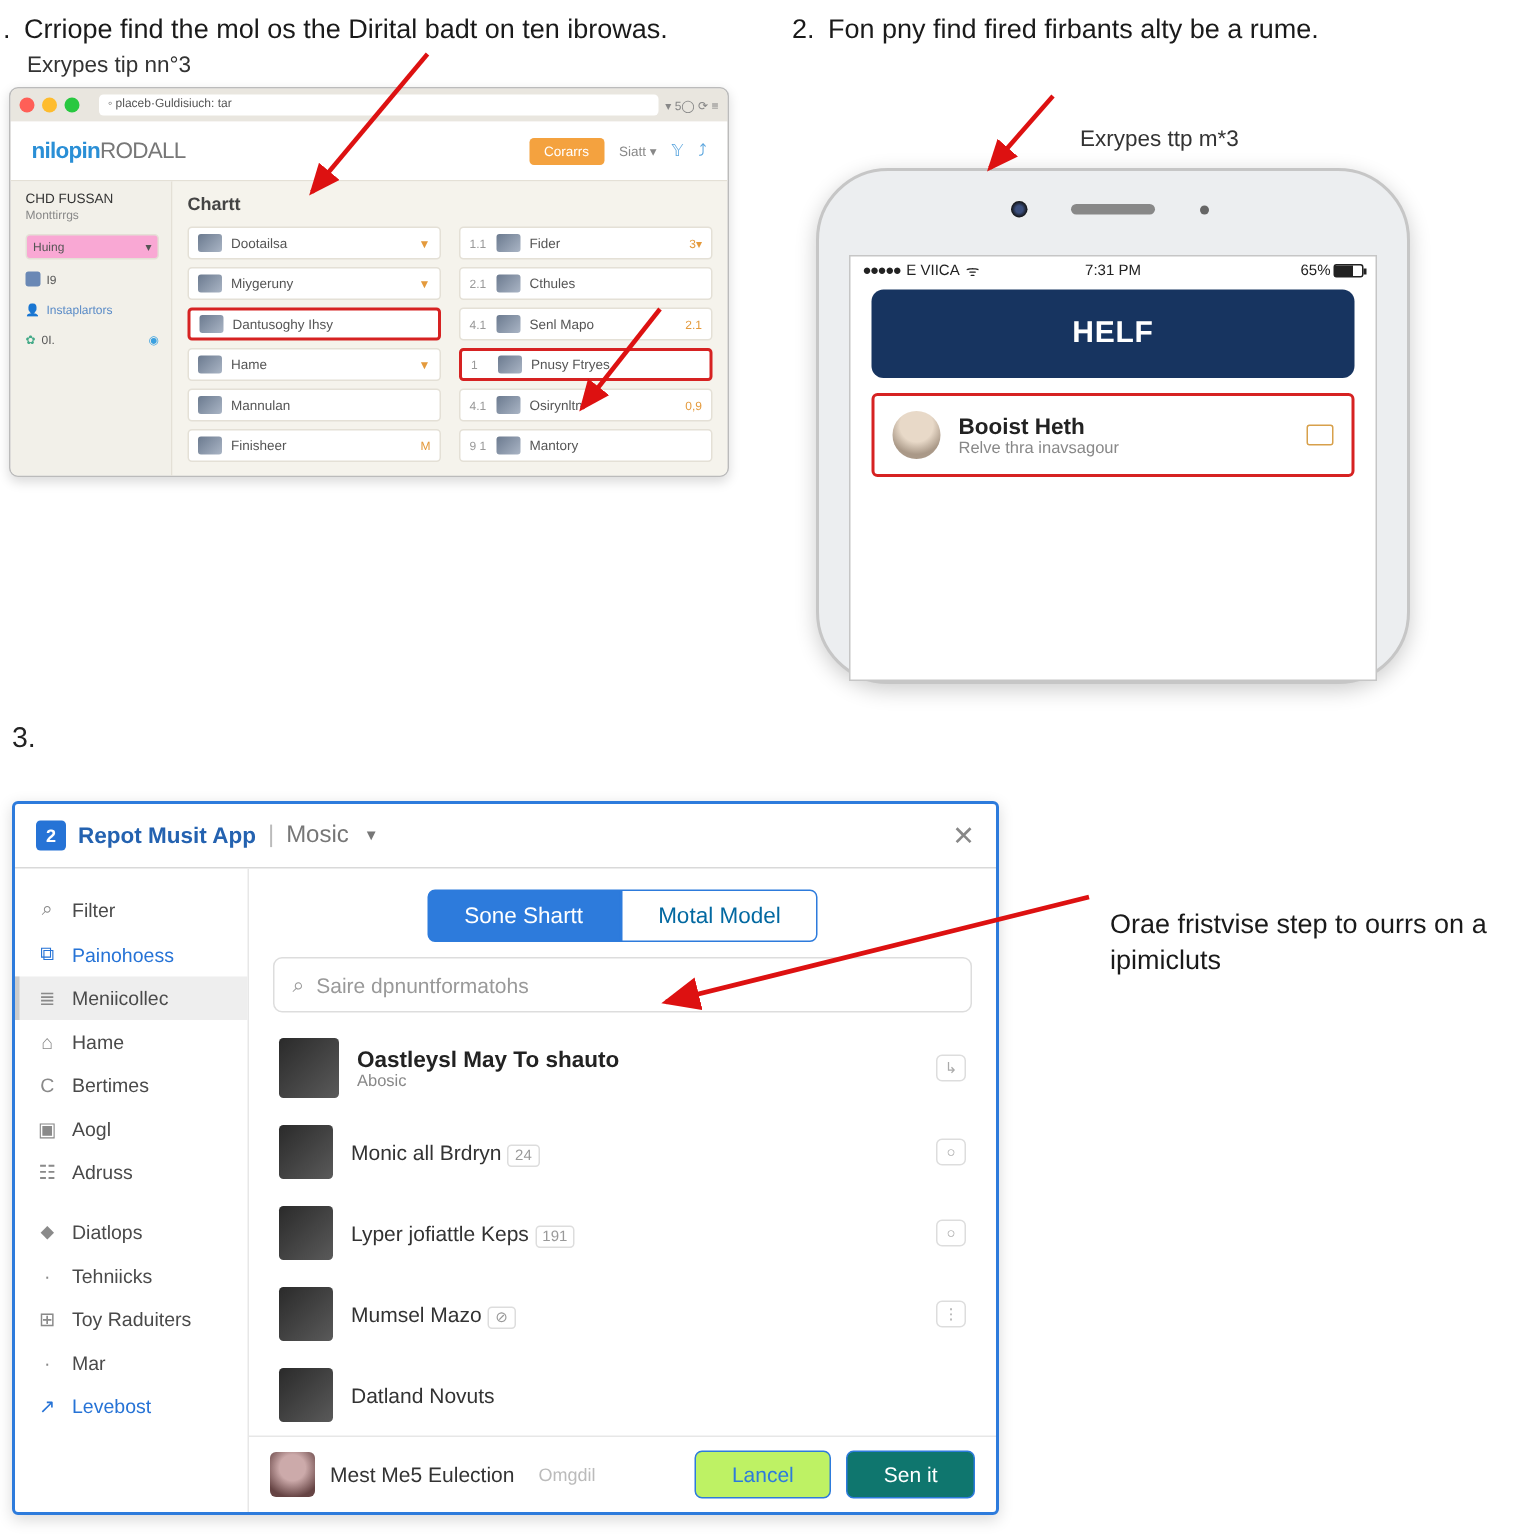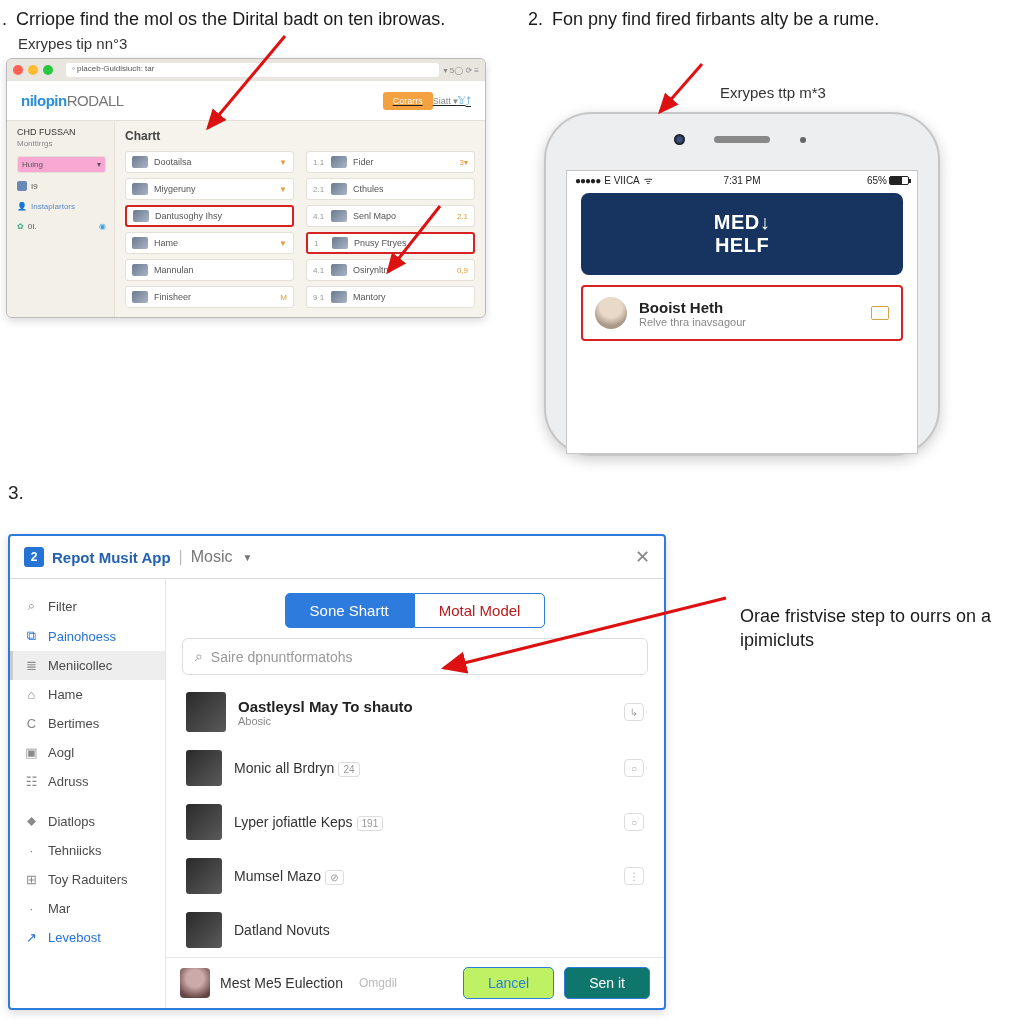--- a/index.html
+++ b/index.html
@@ -25,21 +25,21 @@
   }
   #p1-titlebar { height: 22px; background: #e9e6df; display:flex; align-items:center; padding:0 6px; gap:5px;}
   .mac-dot { width:10px;height:10px;border-radius:50%; }
   .mac-red{background:#ff5f57;} .mac-amb{background:#febc2e;} .mac-grn{background:#28c840;}
   #p1-url { flex:1; margin-left:8px; background:#fff; height:14px; border-radius:3px;
             font-size:8px; padding:1px 6px; color:#555;}
   #p1-tbright{ font-size:8px; color:#888; }
   #p1-header { height:40px; background:#fff; display:flex; align-items:center; padding:0 14px; border-bottom:1px solid #e4e0d6;}
   #p1-logo { font-size:15px; letter-spacing:-0.5px; }
   #p1-logo .la{color:#2a8fd6;font-weight:600;} #p1-logo .lb{color:#777;font-weight:500;}
-  #p1-header-right{ margin-left:auto; display:flex; align-items:center; text-decoration:underline;}
+  #p1-header-right{ margin-left:auto; display:flex; align-items:center; gap:10px;}
   #p1-btn-orange{background:#f4a23f;color:#fff;font-size:9px;padding:4px 10px;border-radius:3px;}
   #p1-siatt{font-size:9px;color:#888;}
   #p1-twi{color:#5aa5de;font-size:11px;}
   #p1-body{display:flex; height:198px;}
   #p1-side{width:108px;padding:6px 8px 0 10px;background:#f2f0e9;font-size:8px;color:#555;border-right:1px solid #e4e0d6;}
   #p1-side .sh{font-size:9px;color:#333;margin-bottom:2px;}
   #p1-side .sm{font-size:8px;color:#888;margin-bottom:8px;}
   #p1-side .srow{display:flex;align-items:center;gap:4px;margin:5px 0;background:#f9a8d4;border:1px solid #e4e0d6;padding:3px 4px;border-radius:3px;}
   #p1-side .srow.nb{background:none;border:none;padding:3px 0;}
   #p1-side .sq{width:10px;height:10px;background:#6a88b5;border-radius:2px;}
@@ -108,21 +108,21 @@
   .sidei{display:flex;align-items:center;gap:9px;padding:7px 14px;font-size:13px;color:#4a4a4a;}
   .sidei.link{color:#2673d6;}
   .sidei.sel{background:#eee;border-left:3px solid #ccc;padding-left:11px;}
   .sidei .ic{width:15px;color:#8a8a8a;font-size:13px;text-align:center;}
   .sidei.link .ic{color:#2673d6;}
   .sidespacer{height:10px;}
   #dlg-main{flex:1;display:flex;flex-direction:column;}
   #tabs{display:flex;justify-content:center;padding:14px 0 10px;}
   .tabbtn{font-size:15px;padding:8px 24px;border:1px solid #2d7bdc;}
   .tabbtn.a{background:#2d7bdc;color:#fff;border-radius:5px 0 0 5px;}
-  .tabbtn.b{background:#fff;color:#b91c1c;border-radius:0 5px 5px 0;}
+  .tabbtn.b{background:#fff;color:#0369a1;border-radius:0 5px 5px 0;}
   #searchwrap{margin:0 16px 8px;}
   #searchbox{border:1px solid #ddd;border-radius:6px;padding:9px 12px;display:flex;align-items:center;gap:8px;color:#999;}
   #searchbox .mg{font-size:14px;}
   #searchbox .pl{font-size:14px;}
   #results{flex:1;overflow:hidden;padding:0 6px;}
   .res{display:flex;align-items:center;gap:12px;padding:9px 14px;}
   .res .th{width:36px;height:36px;background:#333;border-radius:3px;
            background:linear-gradient(135deg,#2a2a2a,#5a5a5a);}
   .res.big .th{width:40px;height:40px;}
   .res .ttl{font-size:15px;font-weight:700;color:#222;}
@@ -303,21 +303,20 @@
         <span style="margin-left:4px">ᯤ</span>
         <span class="ctr">7:31 PM</span>
         <span class="rt">
           <span>65%</span>
           <span class="batt">
               <i></i>
             </span>
         </span>
       </div>
       <div id="banner">
-        <div class="t">MED↓</div>
         <div class="t">HELF</div>
       </div>
       <div id="cardrow">
         <div class="av"></div>
         <div>
           <div class="nm">Booist Heth</div>
           <div class="sub">Relve thra inavsagour</div>
         </div>
         <div class="badge"></div>
       </div>

